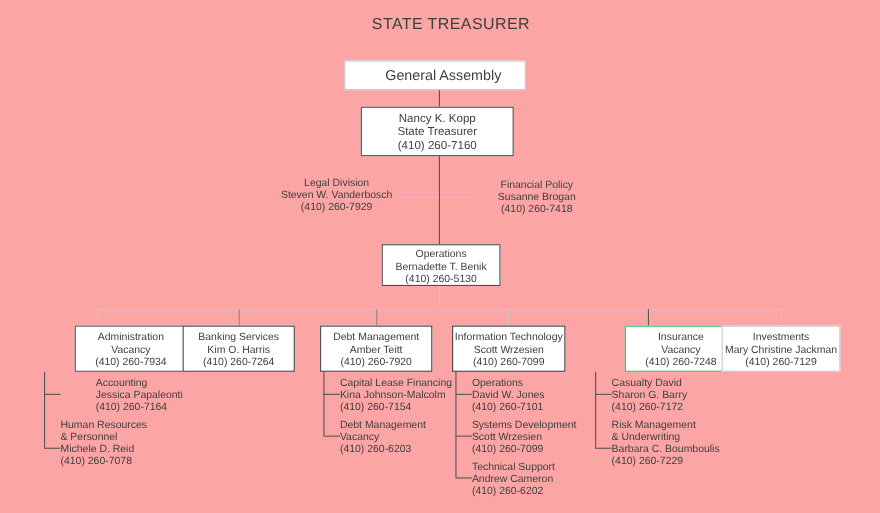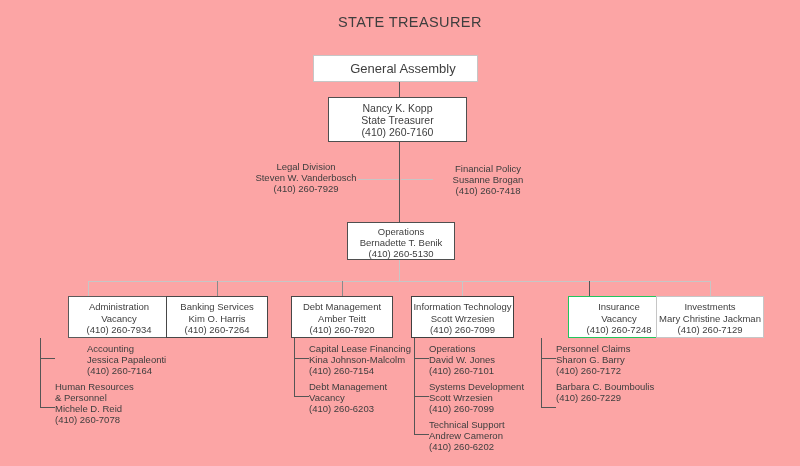--- a/index.html
+++ b/index.html
@@ -161,22 +161,24 @@
   <div class="unit" style="left:429px;top:419px;">
     <span class="ln u-title">Technical Support</span>
     <span class="ln">Andrew Cameron</span>
     <span class="ln">(410) 260-6202</span>
   </div>
 
   <div class="line v c-dark" style="left:541px;top:338px;height:69px;"></div>
   <div class="line h c-dark" style="left:541px;top:358px;width:15px;"></div>
   <div class="line h c-dark" style="left:541px;top:407px;width:15px;"></div>
   <div class="unit" style="left:556px;top:343px;">
-    <span class="ln u-title">Personnel Claims</span>
+    <span class="ln u-title">Casualty David</span>
     <span class="ln">Sharon G. Barry</span>
     <span class="ln">(410) 260-7172</span>
   </div>
   <div class="unit" style="left:556px;top:381px;">
+    <span class="ln u-title">Risk Management
+&amp; Underwriting</span>
     <span class="ln">Barbara C. Boumboulis</span>
     <span class="ln">(410) 260-7229</span>
   </div>
 
 </div>
 
 </body></html>

